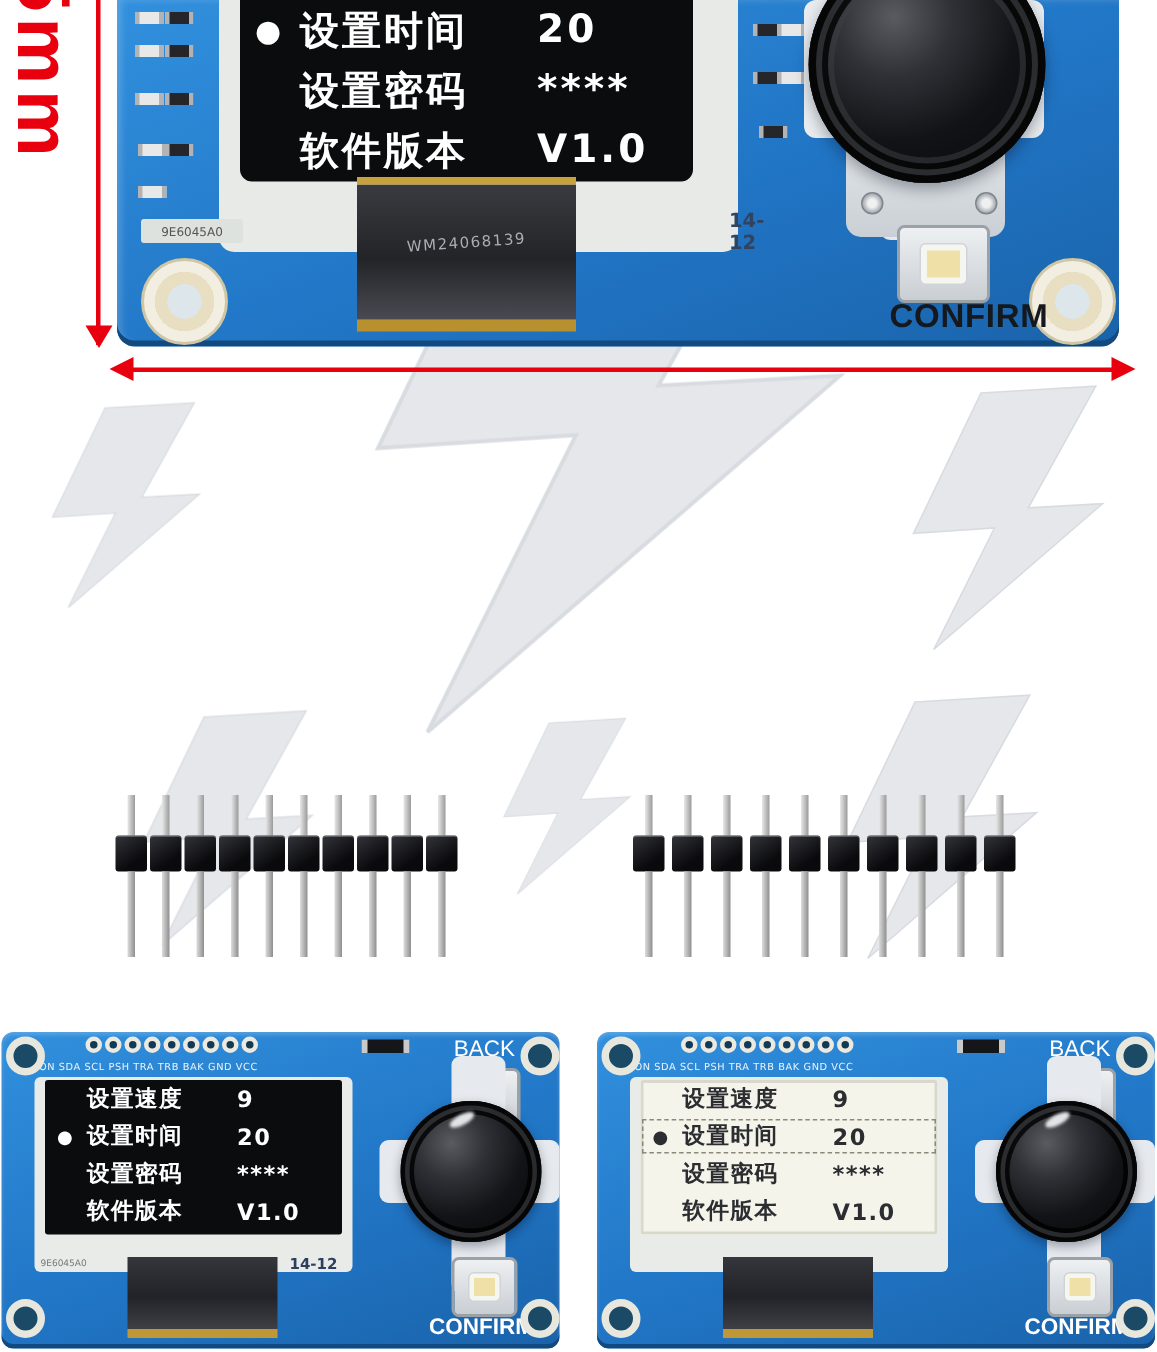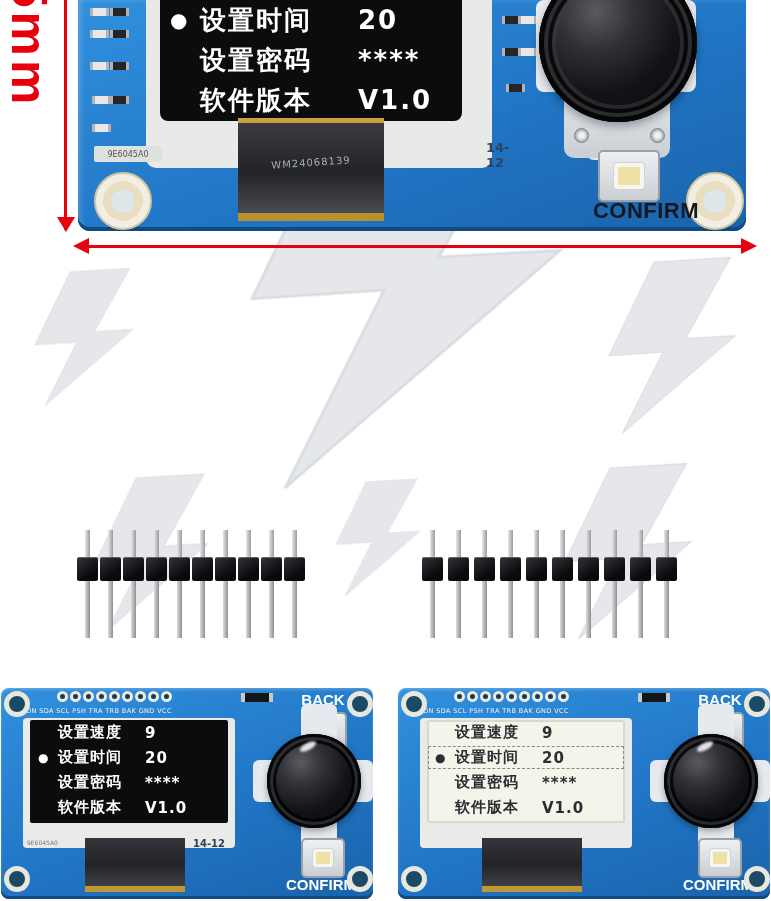--- a/index.html
+++ b/index.html
@@ -105,31 +105,31 @@
 
   
   #bl{left:1px;} #br{left:398px;}
   .padrow{position:absolute;left:56px;top:3px;display:flex;gap:2px;}
   .pad{width:5px;height:5px;border-radius:50%;background:#123a55;border:3px solid #ece9e0;}
   .smdchip{position:absolute;left:240px;top:5px;width:24px;height:9px;background:#15161a;
            border-left:4px solid #c9c9c9;border-right:4px solid #c9c9c9;}
   .pinlabels{position:absolute;left:20px;top:19px;width:200px;font-size:6.5px;color:#eef3f8;
              letter-spacing:.4px;white-space:nowrap;}
   .back-label{position:absolute;left:290px;top:3px;width:64px;text-align:center;font-size:15px;
-              color:#fff;font-weight:700;font-family:"Liberation Sans",sans-serif;}
+              color:#fff;font-weight:400;font-family:"Liberation Sans",sans-serif;}
   .s-confirm{position:absolute;left:270px;top:188px;width:100px;text-align:center;font-size:15px;
              color:#fff;font-weight:700;font-family:"Liberation Sans",sans-serif;}
   .s-bracket-v{position:absolute;left:300px;top:16px;width:36px;height:158px;background:#e6eaee;border-radius:6px;}
   .s-bracket-h{position:absolute;left:252px;top:72px;width:120px;height:42px;background:#e6eaee;border-radius:6px;}
   .s-knob{left:266px;top:46px;width:94px;height:94px;
           box-shadow:inset 0 0 0 3px rgba(0,0,0,.85),inset 0 0 0 6px rgba(72,74,80,.55),
                      inset 0 0 0 9px rgba(0,0,0,.8),0 3px 7px rgba(0,10,30,.35);}
   .s-module{position:absolute;left:22px;top:30px;width:212px;height:130px;background:#e8ebe7;border-radius:4px;}
   .s-screen{left:7px;top:2px;width:198px;height:103px;border-radius:2px;font-size:15px;letter-spacing:1px;}
-  .s-screen .srow{height:25px;padding:0 21px 0 8px;}
+  .s-screen .srow{height:25px;padding:0 8px 0 8px;}
   .s-screen .bullet{width:20px;font-size:12px;}
   .s-screen .mvalue{width:62px;}
   .s-screen.inverted{background:#f4f4ea;color:#2b2d30;box-shadow:inset 0 0 0 2px #d8d8cc;}
   .s-screen.inverted .srow.selected{outline:1px dashed #8a8a7a;outline-offset:-2px;}
   .s-cable{position:absolute;left:84px;top:150px;width:100px;height:48px;
            background:linear-gradient(180deg,#35363c,#222328 55%,#3f4046);border-bottom:6px solid #bf9736;}
   .s-date{position:absolute;left:192px;top:150px;font-size:10px;font-weight:bold;color:#2d3f60;}
   .s-silk{position:absolute;left:26px;top:151px;font-size:6px;color:#777;}
   .hole-sm{position:absolute;width:16px;height:16px;border-radius:50%;background:#1b4a66;border:5px solid #e7e7de;}
 </style>

